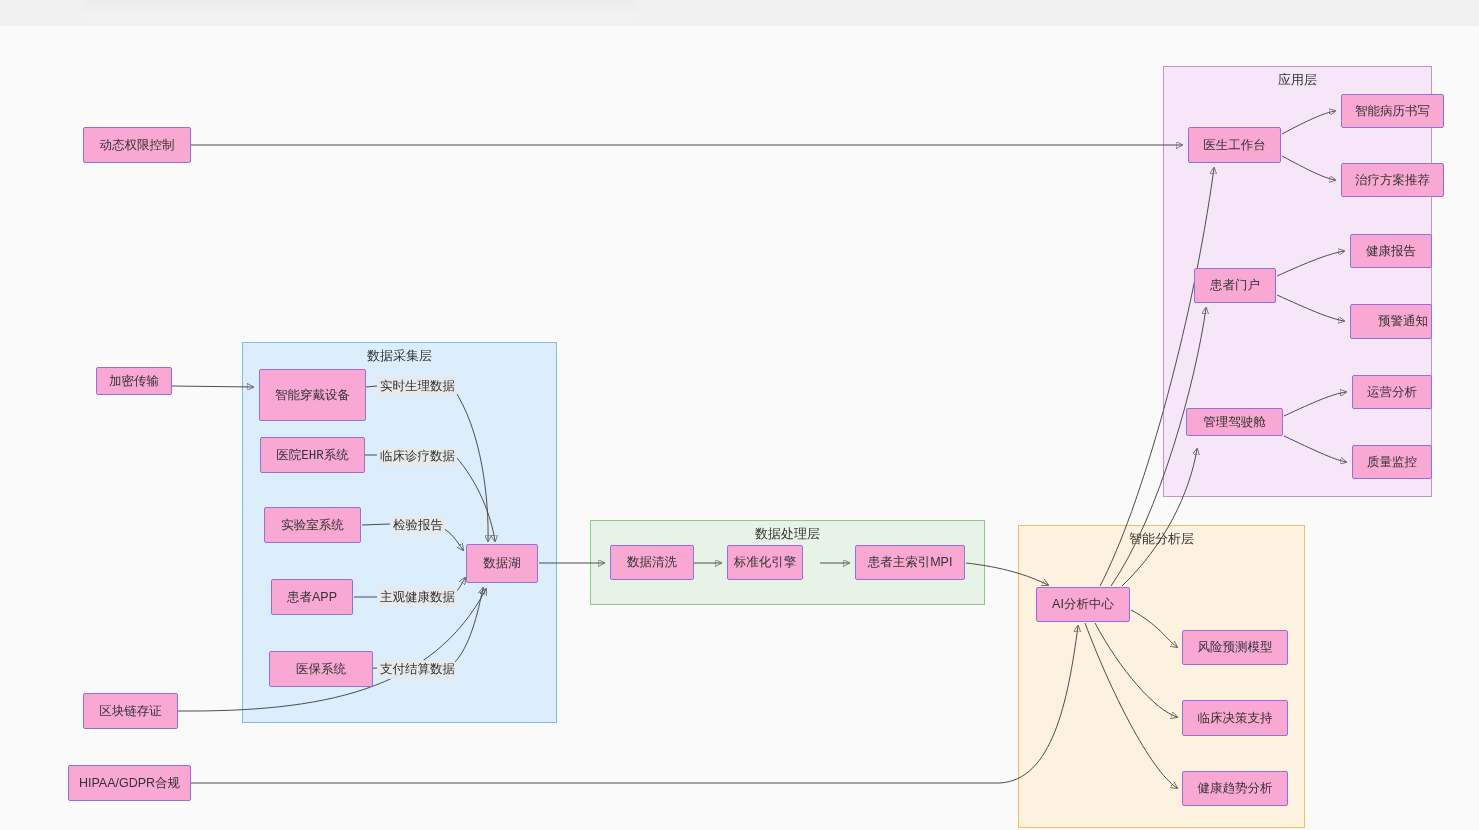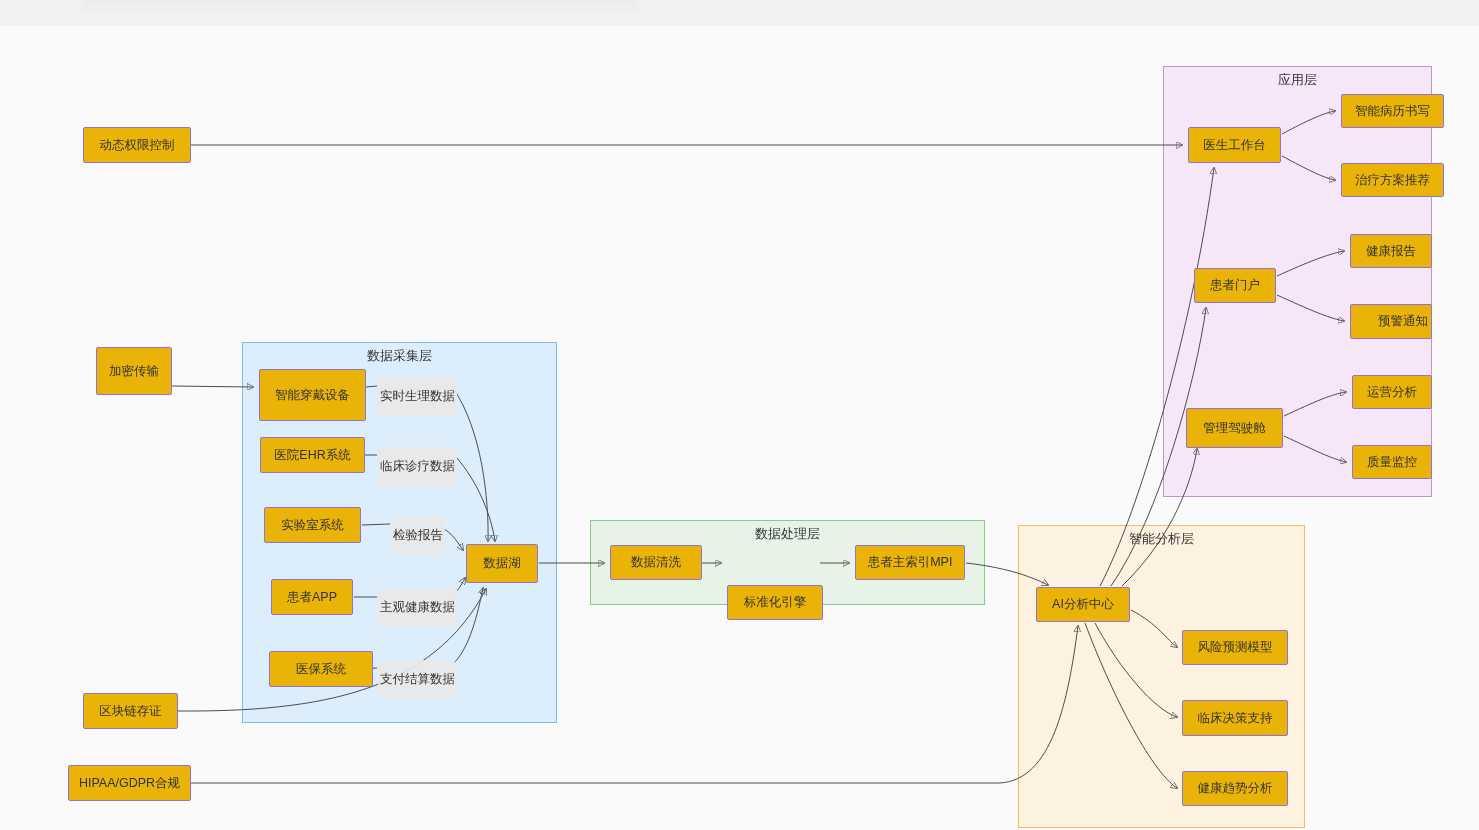--- a/index.html
+++ b/index.html
@@ -11,24 +11,24 @@
   .region{position:absolute;border:1px solid;box-sizing:border-box;}
   .region-title{position:absolute;top:4px;left:0;width:100%;text-align:center;
                 font-size:13px;color:#333;}
   #region-security{left:50px;top:100px;width:162px;height:723px;background:#fcfccb;border-color:#d6cf6d;}
   #region-collection{left:242px;top:342px;width:315px;height:381px;background:#dcedfb;border-color:#7cbbea;}
   #region-processing{left:590px;top:520px;width:395px;height:85px;background:#e7f3e7;border-color:#8cc98c;}
   #region-analysis{left:1018px;top:525px;width:287px;height:303px;background:#fdf2e0;border-color:#f2bd69;}
   #region-application{left:1163px;top:66px;width:269px;height:431px;background:#f5e7f7;border-color:#c791c9;}
   #edges{position:absolute;left:0;top:0;width:1479px;height:830px;pointer-events:none;}
   #edges path{stroke:#4d4d4d;stroke-width:1;fill:none;}
-  .node{position:absolute;background:#eab308;border:1px solid #9370db;border-radius:2px;
+  .node{position:absolute;background:#f9a8d4;border:1px solid #9370db;border-radius:2px;
         box-sizing:border-box;display:flex;align-items:center;justify-content:center;
         font-size:12.5px;color:#333;white-space:nowrap;}
-  .edge-label{position:absolute;background:rgba(232,232,232,0.92);padding:11px 2px;
+  .edge-label{position:absolute;background:rgba(232,232,232,0.92);padding:1px 2px;
               font-size:12.5px;color:#333;white-space:nowrap;}
 </style>
 </head>
 <body>
 
 <div id="stage">
 
   <div id="topbar">
     <div id="tabghost"></div>
   </div>
@@ -83,49 +83,49 @@
 
     <path d="M 1282 134 C 1308 120, 1324 113, 1335 111" marker-end="url(#arrow)"></path>
     <path d="M 1282 156 C 1308 170, 1324 178, 1335 180" marker-end="url(#arrow)"></path>
     <path d="M 1277 276 C 1308 262, 1328 254, 1344 251" marker-end="url(#arrow)"></path>
     <path d="M 1277 295 C 1308 309, 1328 318, 1344 321" marker-end="url(#arrow)"></path>
     <path d="M 1284 416 C 1314 402, 1332 394, 1346 392" marker-end="url(#arrow)"></path>
     <path d="M 1284 436 C 1314 450, 1332 459, 1346 462" marker-end="url(#arrow)"></path>
   </svg>
 
   <div class="node" style="left:75px;top:127px;width:108px;height:36px;margin-left:8px;">动态权限控制</div>
-  <div class="node" style="left:96px;top:347px;width:76px;height:48px;">加密传输</div>
+  <div class="node" style="left:96px;top:367px;width:76px;height:28px;">加密传输</div>
   <div class="node" style="left:83px;top:693px;width:95px;height:36px;">区块链存证</div>
   <div class="node" style="left:68px;top:765px;width:123px;height:36px;">HIPAA/GDPR合规</div>
 
   <div class="node" style="left:259px;top:369px;width:107px;height:52px;">智能穿戴设备</div>
-  <div class="node" style="left:260px;top:437px;width:105px;height:36px;">医院EHR系统</div>
+  <div class="node" style="left:260px;top:437px;width:105px;height:36px;font-family:Liberation Mono, monospace;">医院EHR系统</div>
   <div class="node" style="left:264px;top:507px;width:97px;height:36px;">实验室系统</div>
   <div class="node" style="left:271px;top:579px;width:82px;height:36px;">患者APP</div>
   <div class="node" style="left:269px;top:651px;width:104px;height:36px;">医保系统</div>
   <div class="node" style="left:466px;top:544px;width:72px;height:39px;">数据湖</div>
 
   <span class="edge-label" style="left:378px;top:377px;">实时生理数据</span>
   <span class="edge-label" style="left:378px;top:447px;font-family:Liberation Mono, monospace;">临床诊疗数据</span>
   <span class="edge-label" style="left:391px;top:516px;">检验报告</span>
   <span class="edge-label" style="left:378px;top:588px;">主观健康数据</span>
   <span class="edge-label" style="left:378px;top:660px;border-radius:6px;">支付结算数据</span>
 
-  <div class="node" style="left:610px;top:545px;width:92px;height:35px;">数据清洗</div>
-  <div class="node" style="left:727px;top:545px;width:96px;height:35px;margin-top:40px;">标准化引擎</div>
+  <div class="node" style="left:610px;top:545px;width:84px;height:35px;">数据清洗</div>
+  <div class="node" style="left:727px;top:545px;width:76px;height:35px;">标准化引擎</div>
   <div class="node" style="left:855px;top:545px;width:110px;height:35px;">患者主索引MPI</div>
 
   <div class="node" style="left:1036px;top:587px;width:94px;height:35px;">AI分析中心</div>
   <div class="node" style="left:1182px;top:630px;width:106px;height:35px;">风险预测模型</div>
   <div class="node" style="left:1182px;top:700px;width:106px;height:36px;">临床决策支持</div>
   <div class="node" style="left:1182px;top:771px;width:106px;height:35px;">健康趋势分析</div>
 
   <div class="node" style="left:1188px;top:127px;width:93px;height:36px;">医生工作台</div>
   <div class="node" style="left:1341px;top:94px;width:103px;height:34px;">智能病历书写</div>
   <div class="node" style="left:1341px;top:163px;width:103px;height:34px;">治疗方案推荐</div>
   <div class="node" style="left:1194px;top:268px;width:82px;height:35px;">患者门户</div>
   <div class="node" style="left:1350px;top:234px;width:82px;height:34px;">健康报告</div>
   <div class="node" style="left:1350px;top:304px;width:82px;height:35px;padding-left:24px;">预警通知</div>
-  <div class="node" style="left:1186px;top:408px;width:97px;height:40px;">管理驾驶舱</div>
+  <div class="node" style="left:1186px;top:408px;width:97px;height:28px;">管理驾驶舱</div>
   <div class="node" style="left:1352px;top:375px;width:80px;height:34px;">运营分析</div>
   <div class="node" style="left:1352px;top:445px;width:80px;height:34px;">质量监控</div>
 
 </div>
 
 </body></html>

